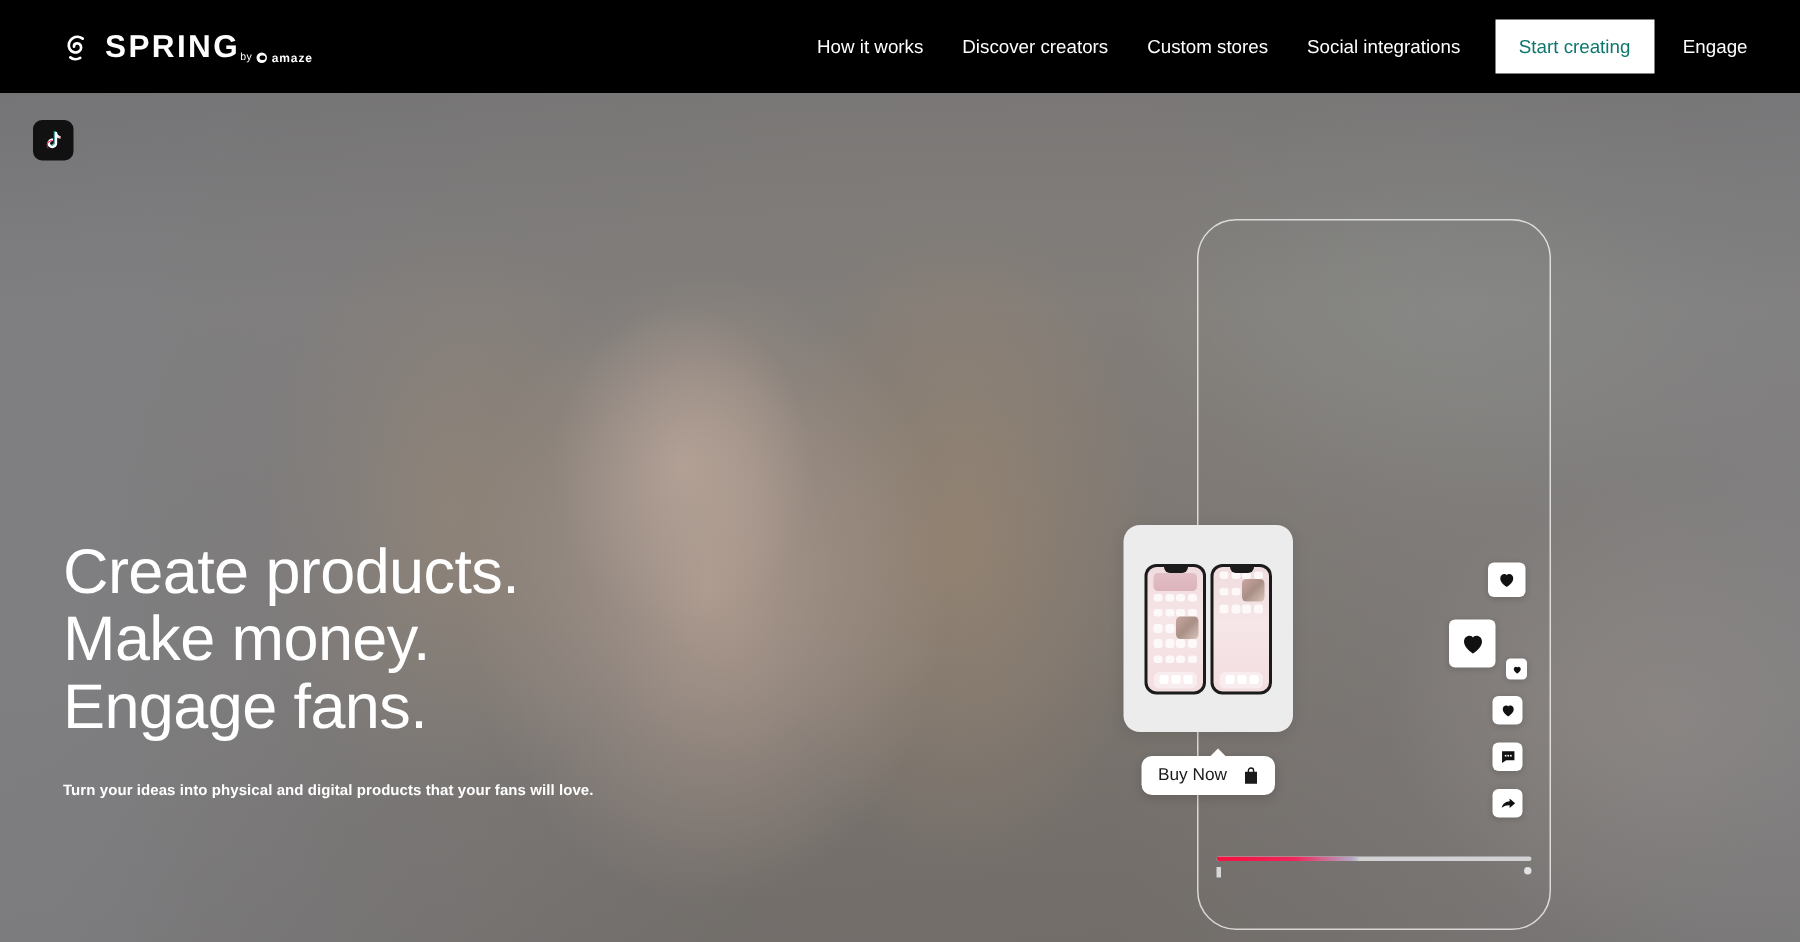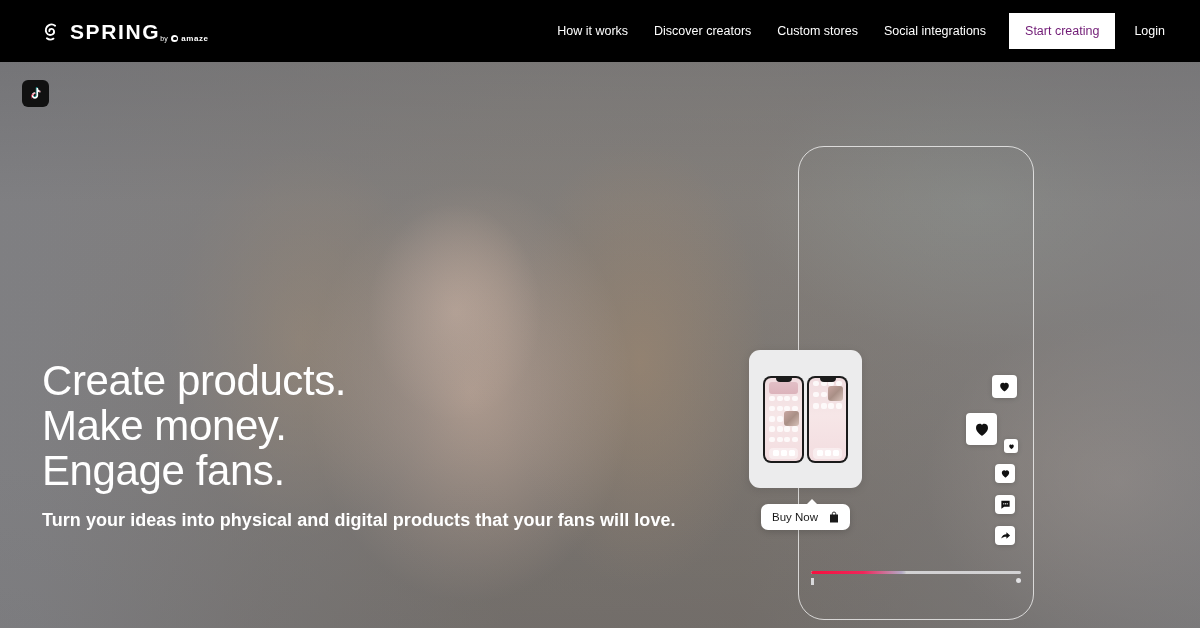--- a/index.html
+++ b/index.html
@@ -42,21 +42,21 @@
 
   .nav {
     margin-left:auto; display:flex; align-items:center; height:48px;
     padding-right:22px;
   }
   .nav-link {
     color:#fff; font-size:12.5px; text-decoration:none;
     padding:0 13px; line-height:62px; white-space:nowrap;
   }
   .nav-cta {
-    background:#fff; color:#701a75; font-size:12.5px;
+    background:#fff; color:#0f766e; font-size:12.5px;
     height:36px; line-height:36px; padding:0 16px; margin:0 6px 0 10px;
     white-space:nowrap; border:none; font-family:inherit; cursor:pointer;
   }
 
   
   .hero {
     position:absolute; top:62px; left:0; width:1200px; height:566px;
     overflow:hidden; background:#6d28d9;
   }
   
@@ -86,21 +86,21 @@
       rgba(110,110,113,.05) 70%, rgba(110,110,113,.22) 100%);
   }
 
   
   .copy { position:absolute; left:42px; top:296px; z-index:20; }
   .headline {
     color:#fff; font-size:42px; font-weight:400; line-height:45px;
     letter-spacing:-.4px;
   }
   .subhead {
-    color:#fff; font-size:18px; font-weight:700; margin-top:17px;
+    color:#fff; font-size:10px; font-weight:700; margin-top:29px;
     letter-spacing:.05px;
   }
   .hero-cta {
     margin-top:25px; background:#fff; color:#222; border:none;
     font-family:inherit; font-size:12.5px; height:38px; padding:0 20px;
     cursor:pointer; display:inline-block;
   }
 
   
   .phone-frame {
@@ -223,21 +223,21 @@
         </div>
       </div>
     </div>
 
     <nav class="nav">
       <a class="nav-link" href="#">How it works</a>
       <a class="nav-link" href="#">Discover creators</a>
       <a class="nav-link" href="#">Custom stores</a>
       <a class="nav-link" href="#">Social integrations</a>
       <button class="nav-cta">Start creating</button>
-      <a class="nav-link" href="#">Login</a>
+      <a class="nav-link" href="#">Engage</a>
     </nav>
   </div>
 
   <div class="hero">
     <div class="hero-photo"></div>
     <div class="hero-scrim"></div>
     <div class="hero-scrim2"></div>
 
     <div class="copy">
       <div class="headline">

